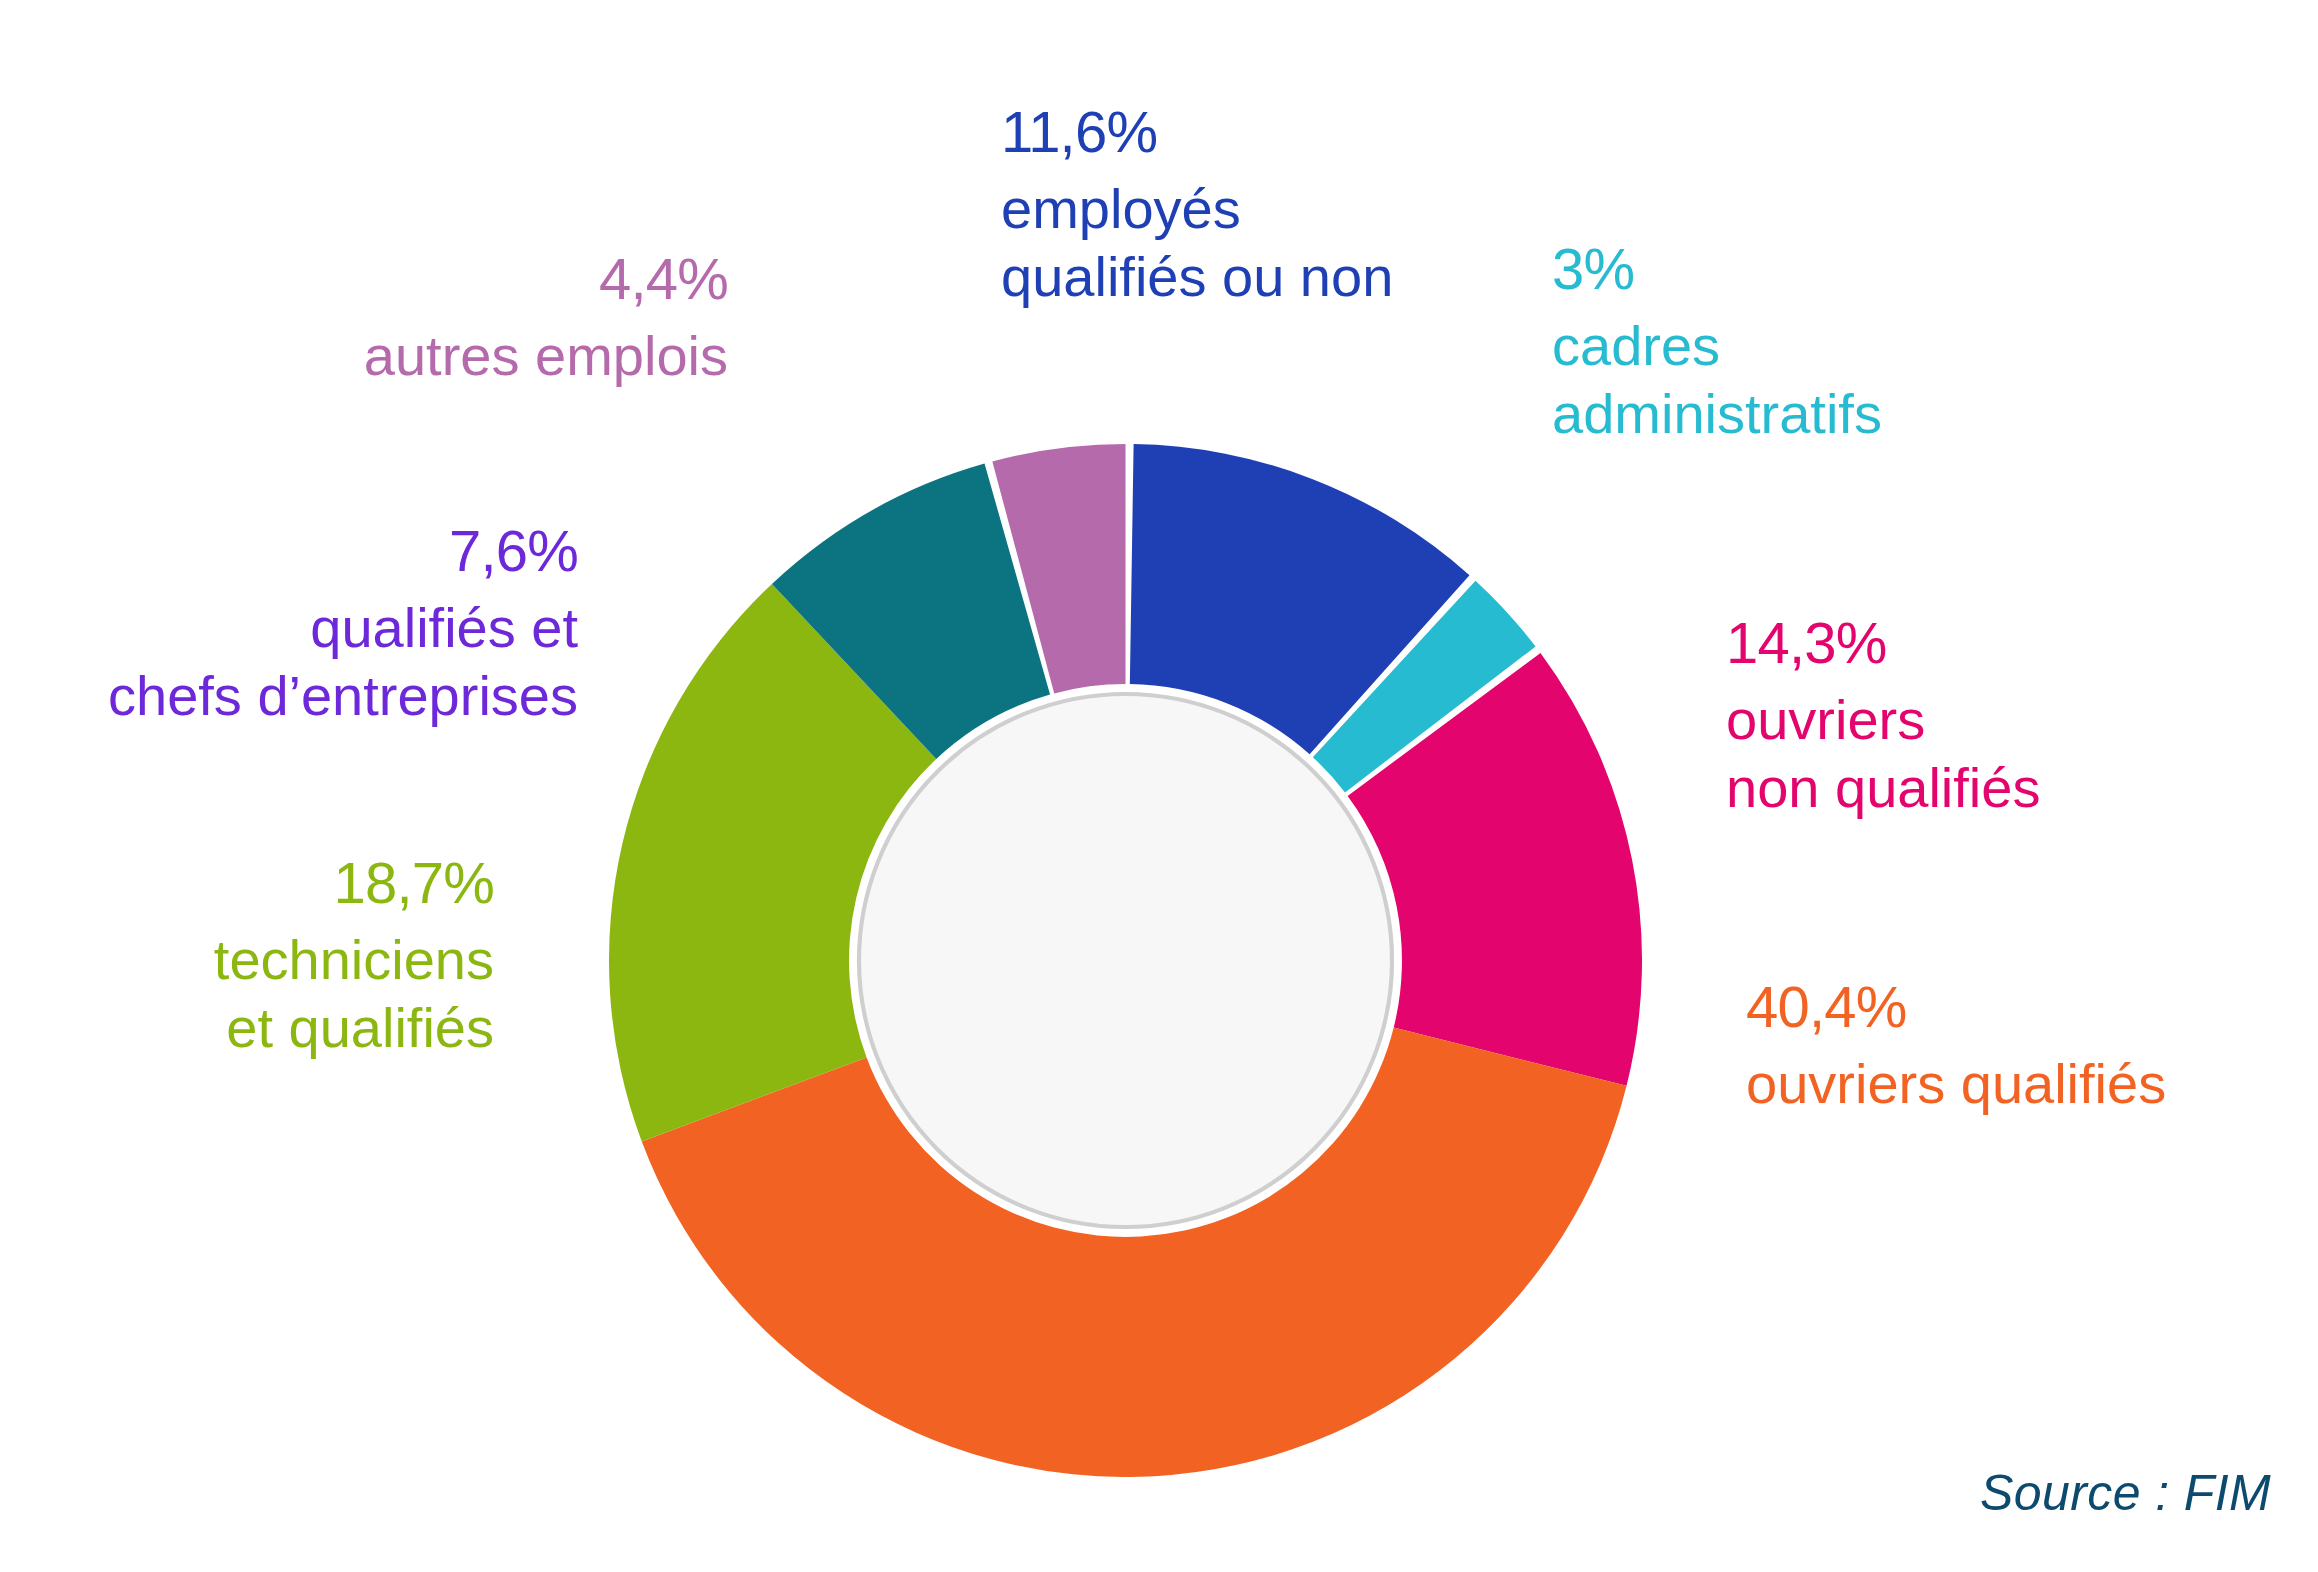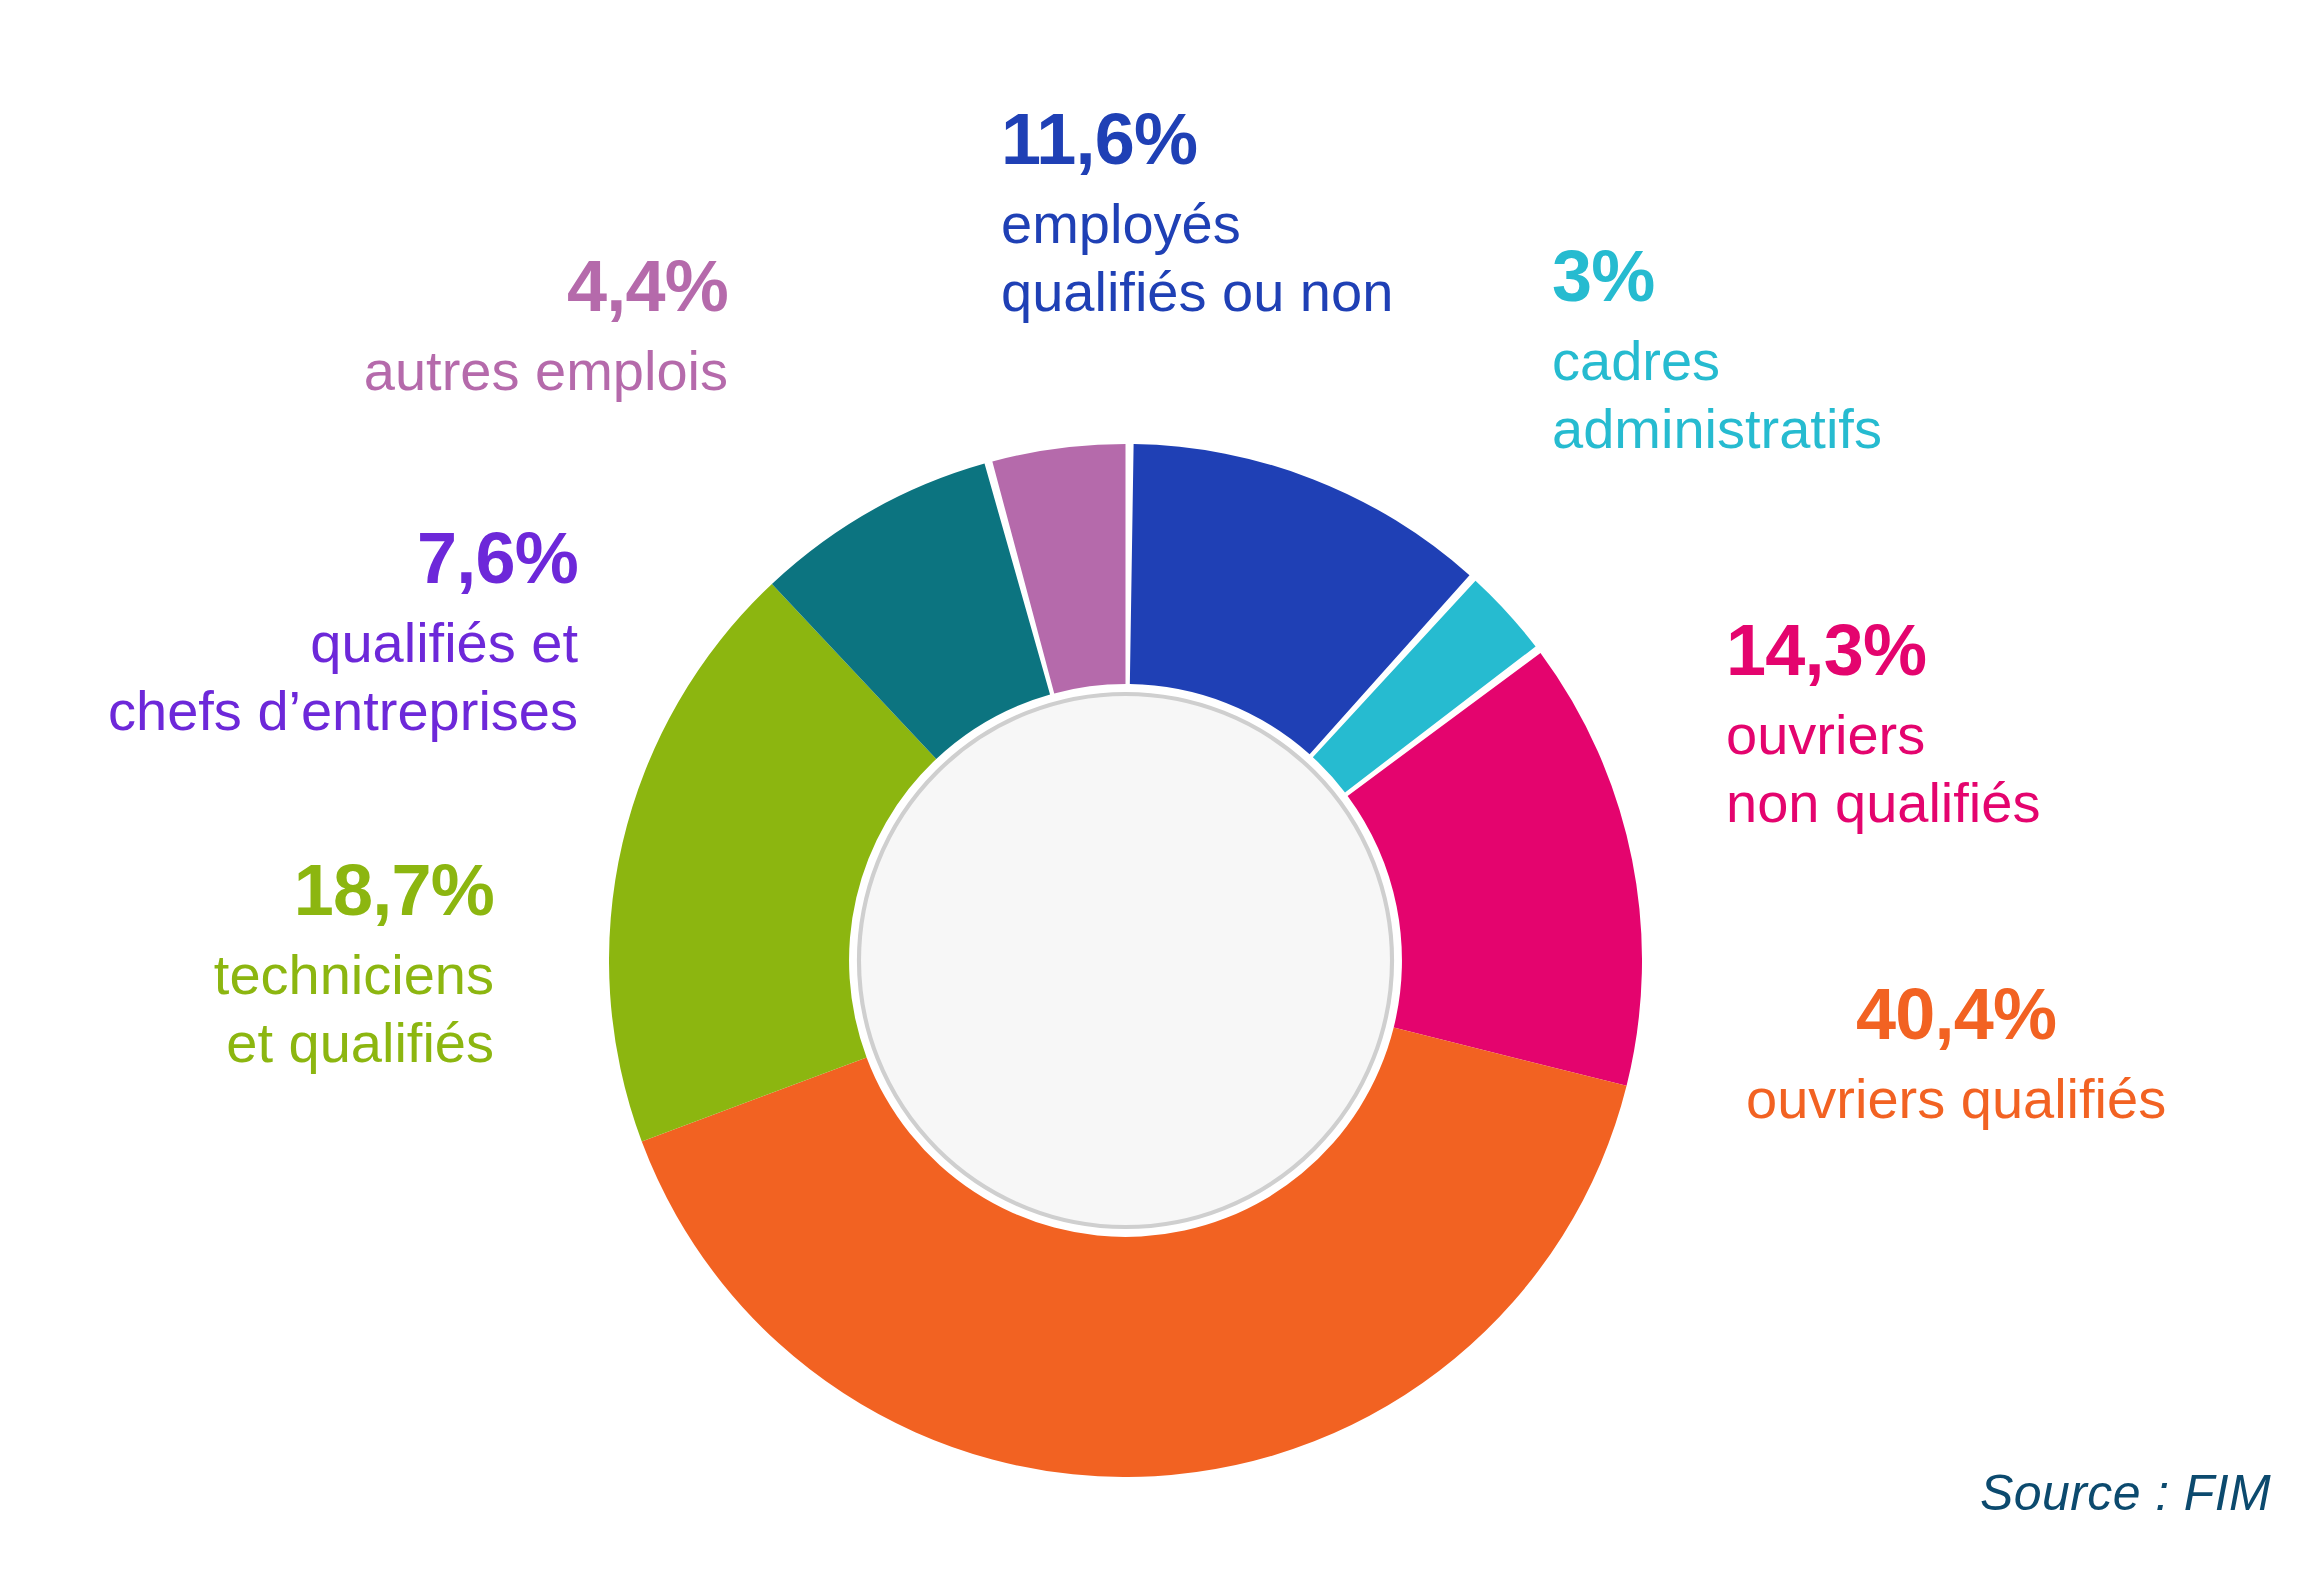--- a/index.html
+++ b/index.html
@@ -34,42 +34,42 @@
   #donut-svg { display: block; width: 1033px; height: 1033px; }
 
   
   .callout {
     position: absolute;
     line-height: 1.0;
     white-space: nowrap;
   }
   .callout .pct {
     display: block;
-    font-weight: bold;
-    font-size: 72px;
+    font-weight: normal;
+    font-size: 58px;
     letter-spacing: -0.8px;
     line-height: 1.06;
   }
   .callout .desc {
     display: block;
     font-size: 56px;
     font-weight: 400;
     line-height: 1.20;
     margin-top: 13px;
   }
   .callout .desc .l { display: block; }
 
   .align-left   { text-align: left; }
   .align-right  { text-align: right; }
 
   
   #cl-employes    { left: 1001px; top: 101px; }
   #cl-cadres      { left: 1552px; top: 238px; }
   #cl-ouvriers-nq { left: 1726px; top: 612px; }
-  #cl-ouvriers-q  { left: 1746px; top: 976px; text-align: center; }
+  #cl-ouvriers-q  { left: 1746px; top: 976px; }
   #cl-techniciens { right: 2079px; top: 852px; }
   #cl-ingenieurs  { right: 2228px; top: 520px; }
   #cl-autres      { right: 1830px; top: 248px; }
 
   
   #cl-techniciens { left: 89px;  right: auto; width: 405px; text-align: right; }
   #cl-ingenieurs  { left: 15px;   right: auto; width: 563px; }
   #cl-autres      { left: 248px;  right: auto; width: 480px; }
 
   

